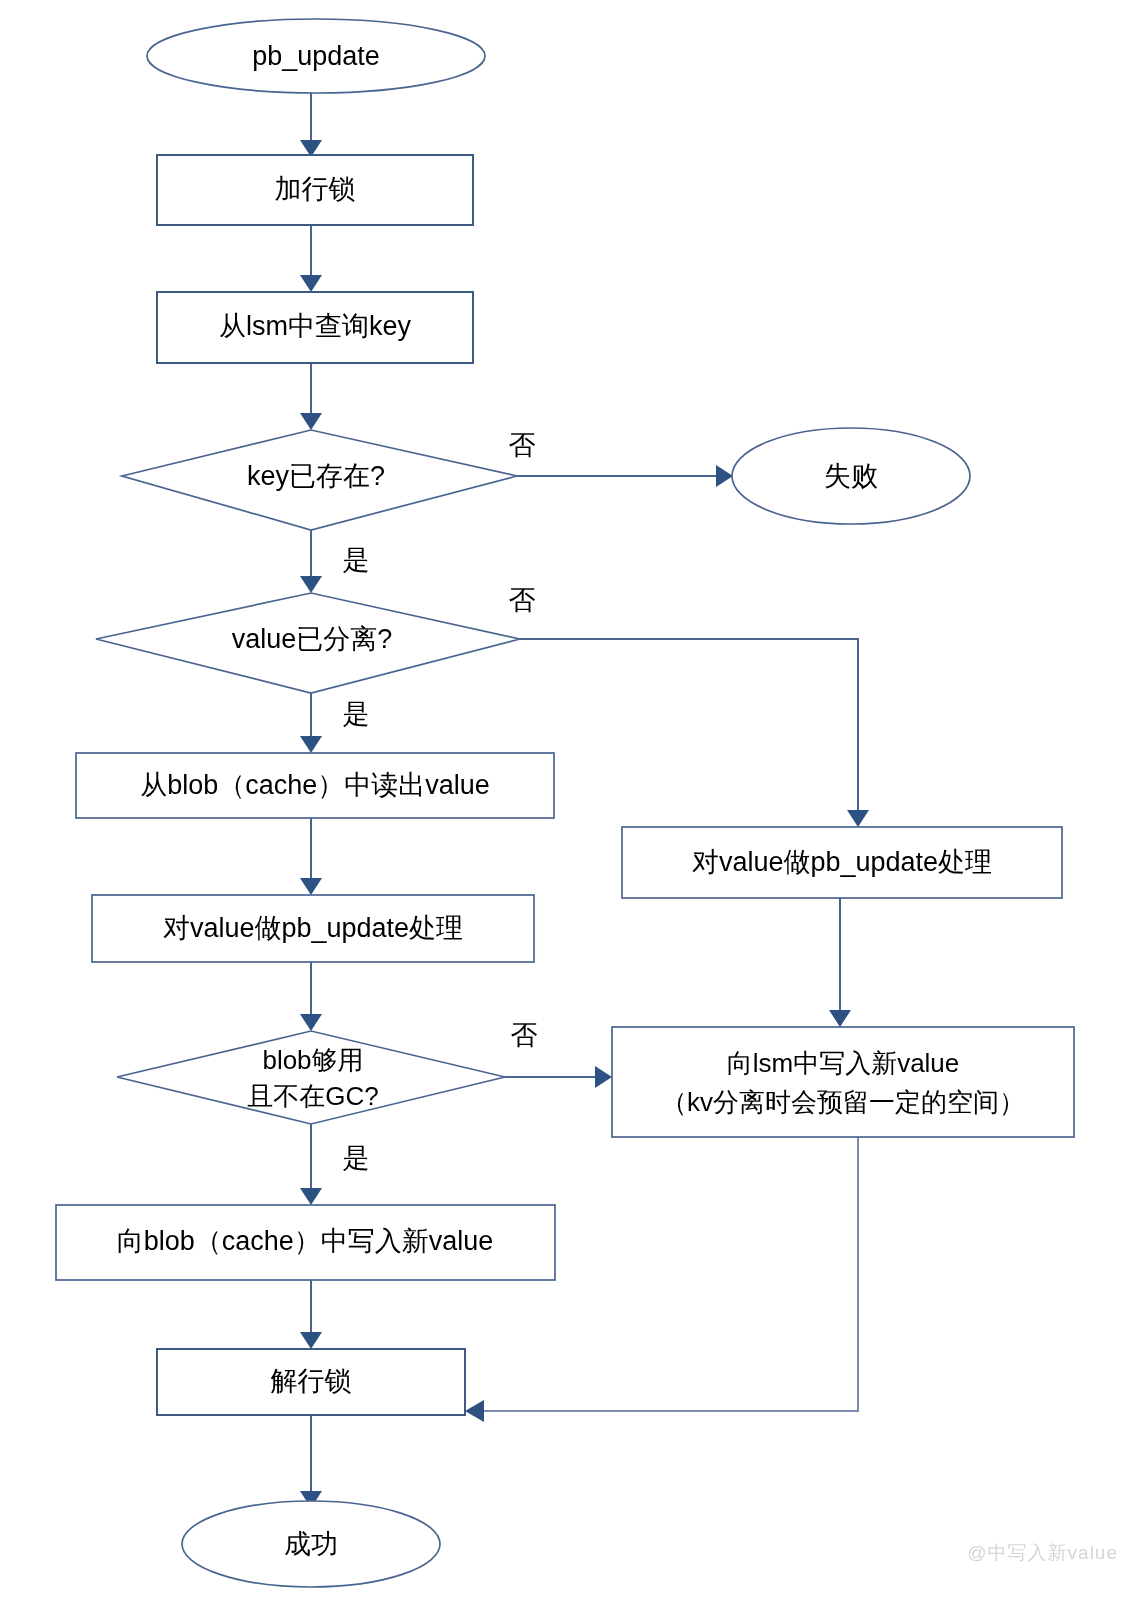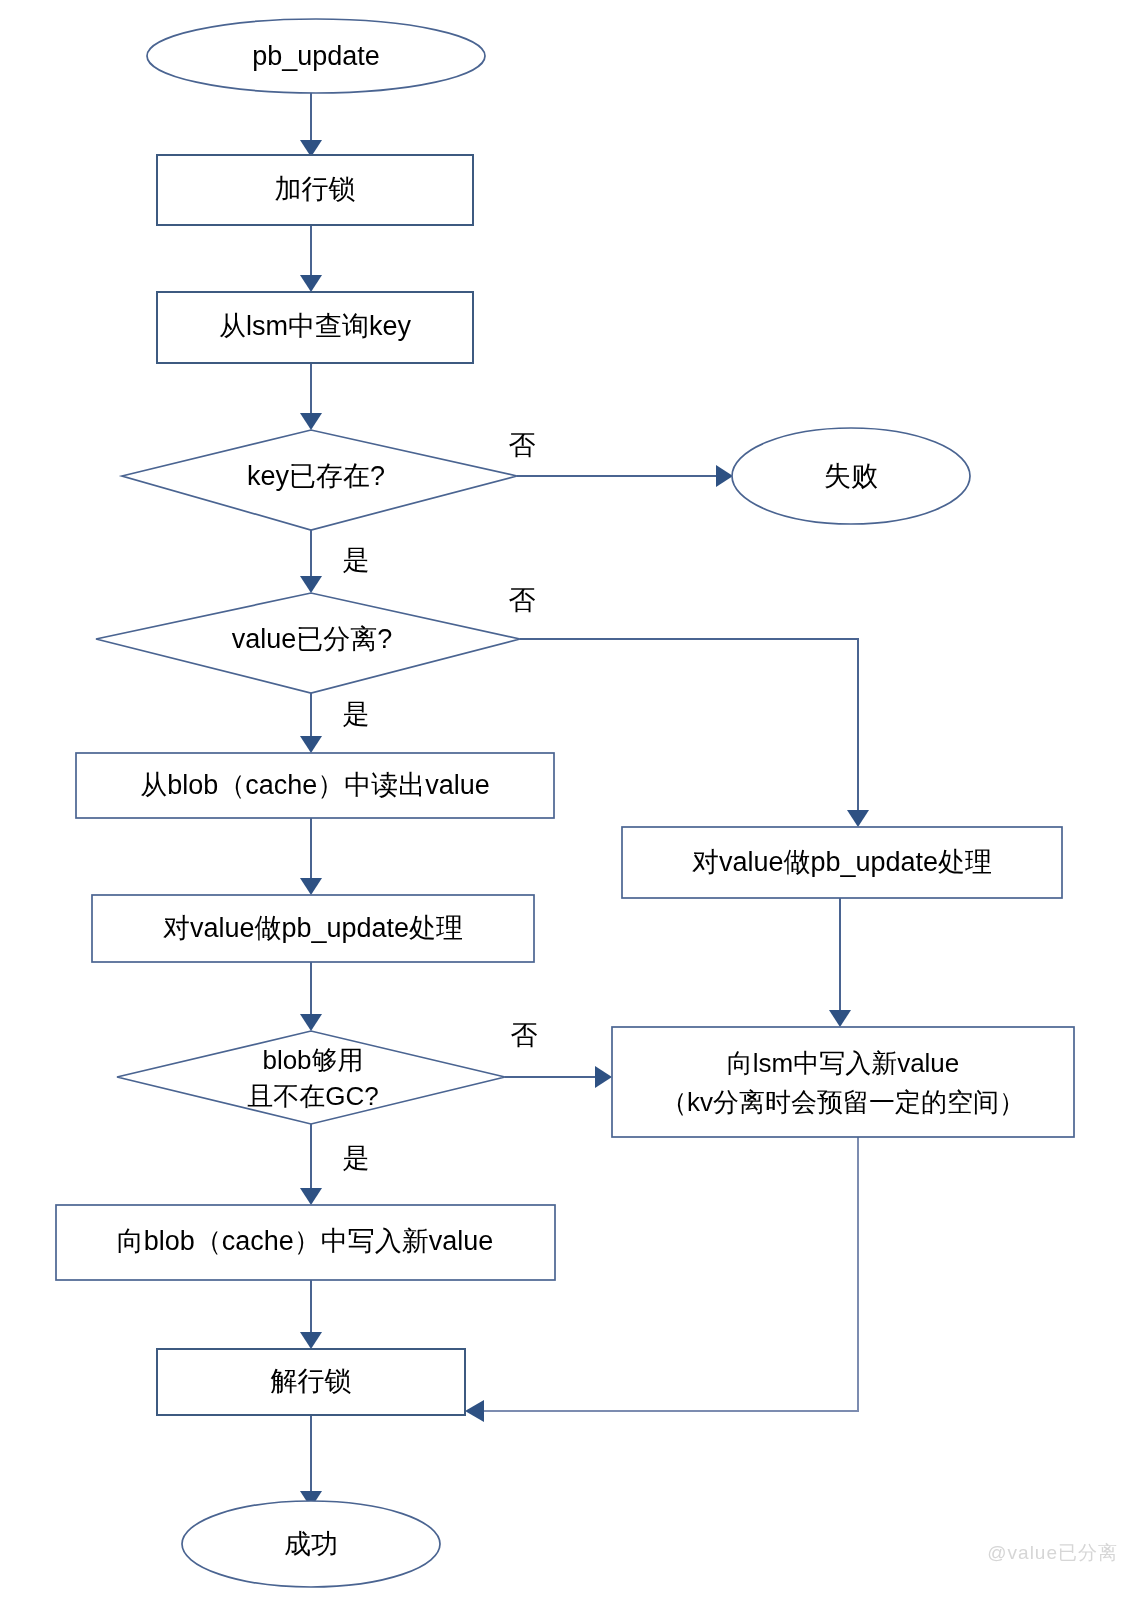--- a/index.html
+++ b/index.html
@@ -231,15 +231,15 @@
       <text class="node-text" x="311" y="1383">解行锁</text>
     </g>
 
     <g>
       <ellipse class="node-shape thin" cx="311" cy="1544" rx="129" ry="43"></ellipse>
       <text class="node-text" x="311" y="1546">成功</text>
     </g>
 
   </svg>
 
-  <div class="watermark">@value已分离</div>
+  <div class="watermark">@中写入新value</div>
 
 </div>
 
 </body></html>

